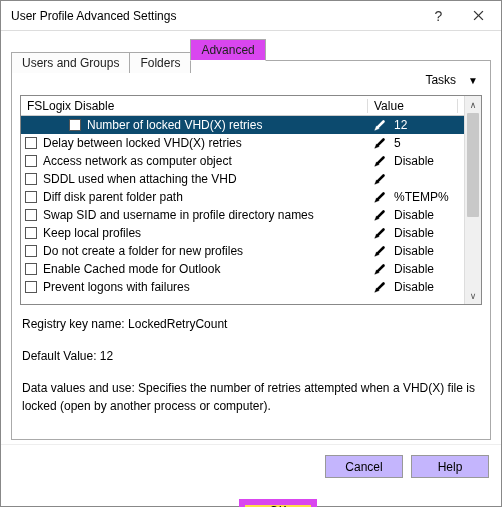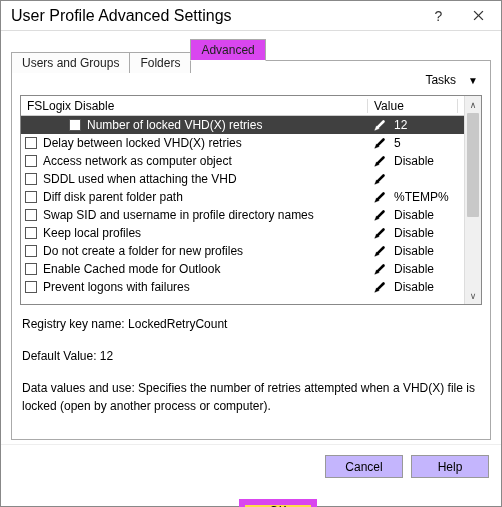--- a/index.html
+++ b/index.html
@@ -20,21 +20,21 @@
   }
   .titlebar {
     height: 30px;
     display: flex;
     align-items: center;
     padding-left: 10px;
     border-bottom: 1px solid #ddd;
   }
   .titlebar-title {
     flex: 1;
-    font-size: 16px;
+    font-size: 12px;
   }
   .titlebar-btn {
     width: 45px;
     height: 30px;
     display: flex;
     align-items: center;
     justify-content: center;
     font-size: 13px;
     color: #333;
   }
@@ -126,21 +126,21 @@
     flex: 1;
     overflow: hidden;
   }
   .row {
     display: flex;
     align-items: center;
     height: 18px;
     padding-left: 4px;
   }
   .row.selected {
-    background: #404040;
+    background: #0c4a6e;
     color: #fff;
     padding-left: 48px;
   }
   .chk {
     width: 12px;
     height: 12px;
     border: 1px solid #555;
     background: #fff;
     margin-right: 6px;
     flex-shrink: 0;

